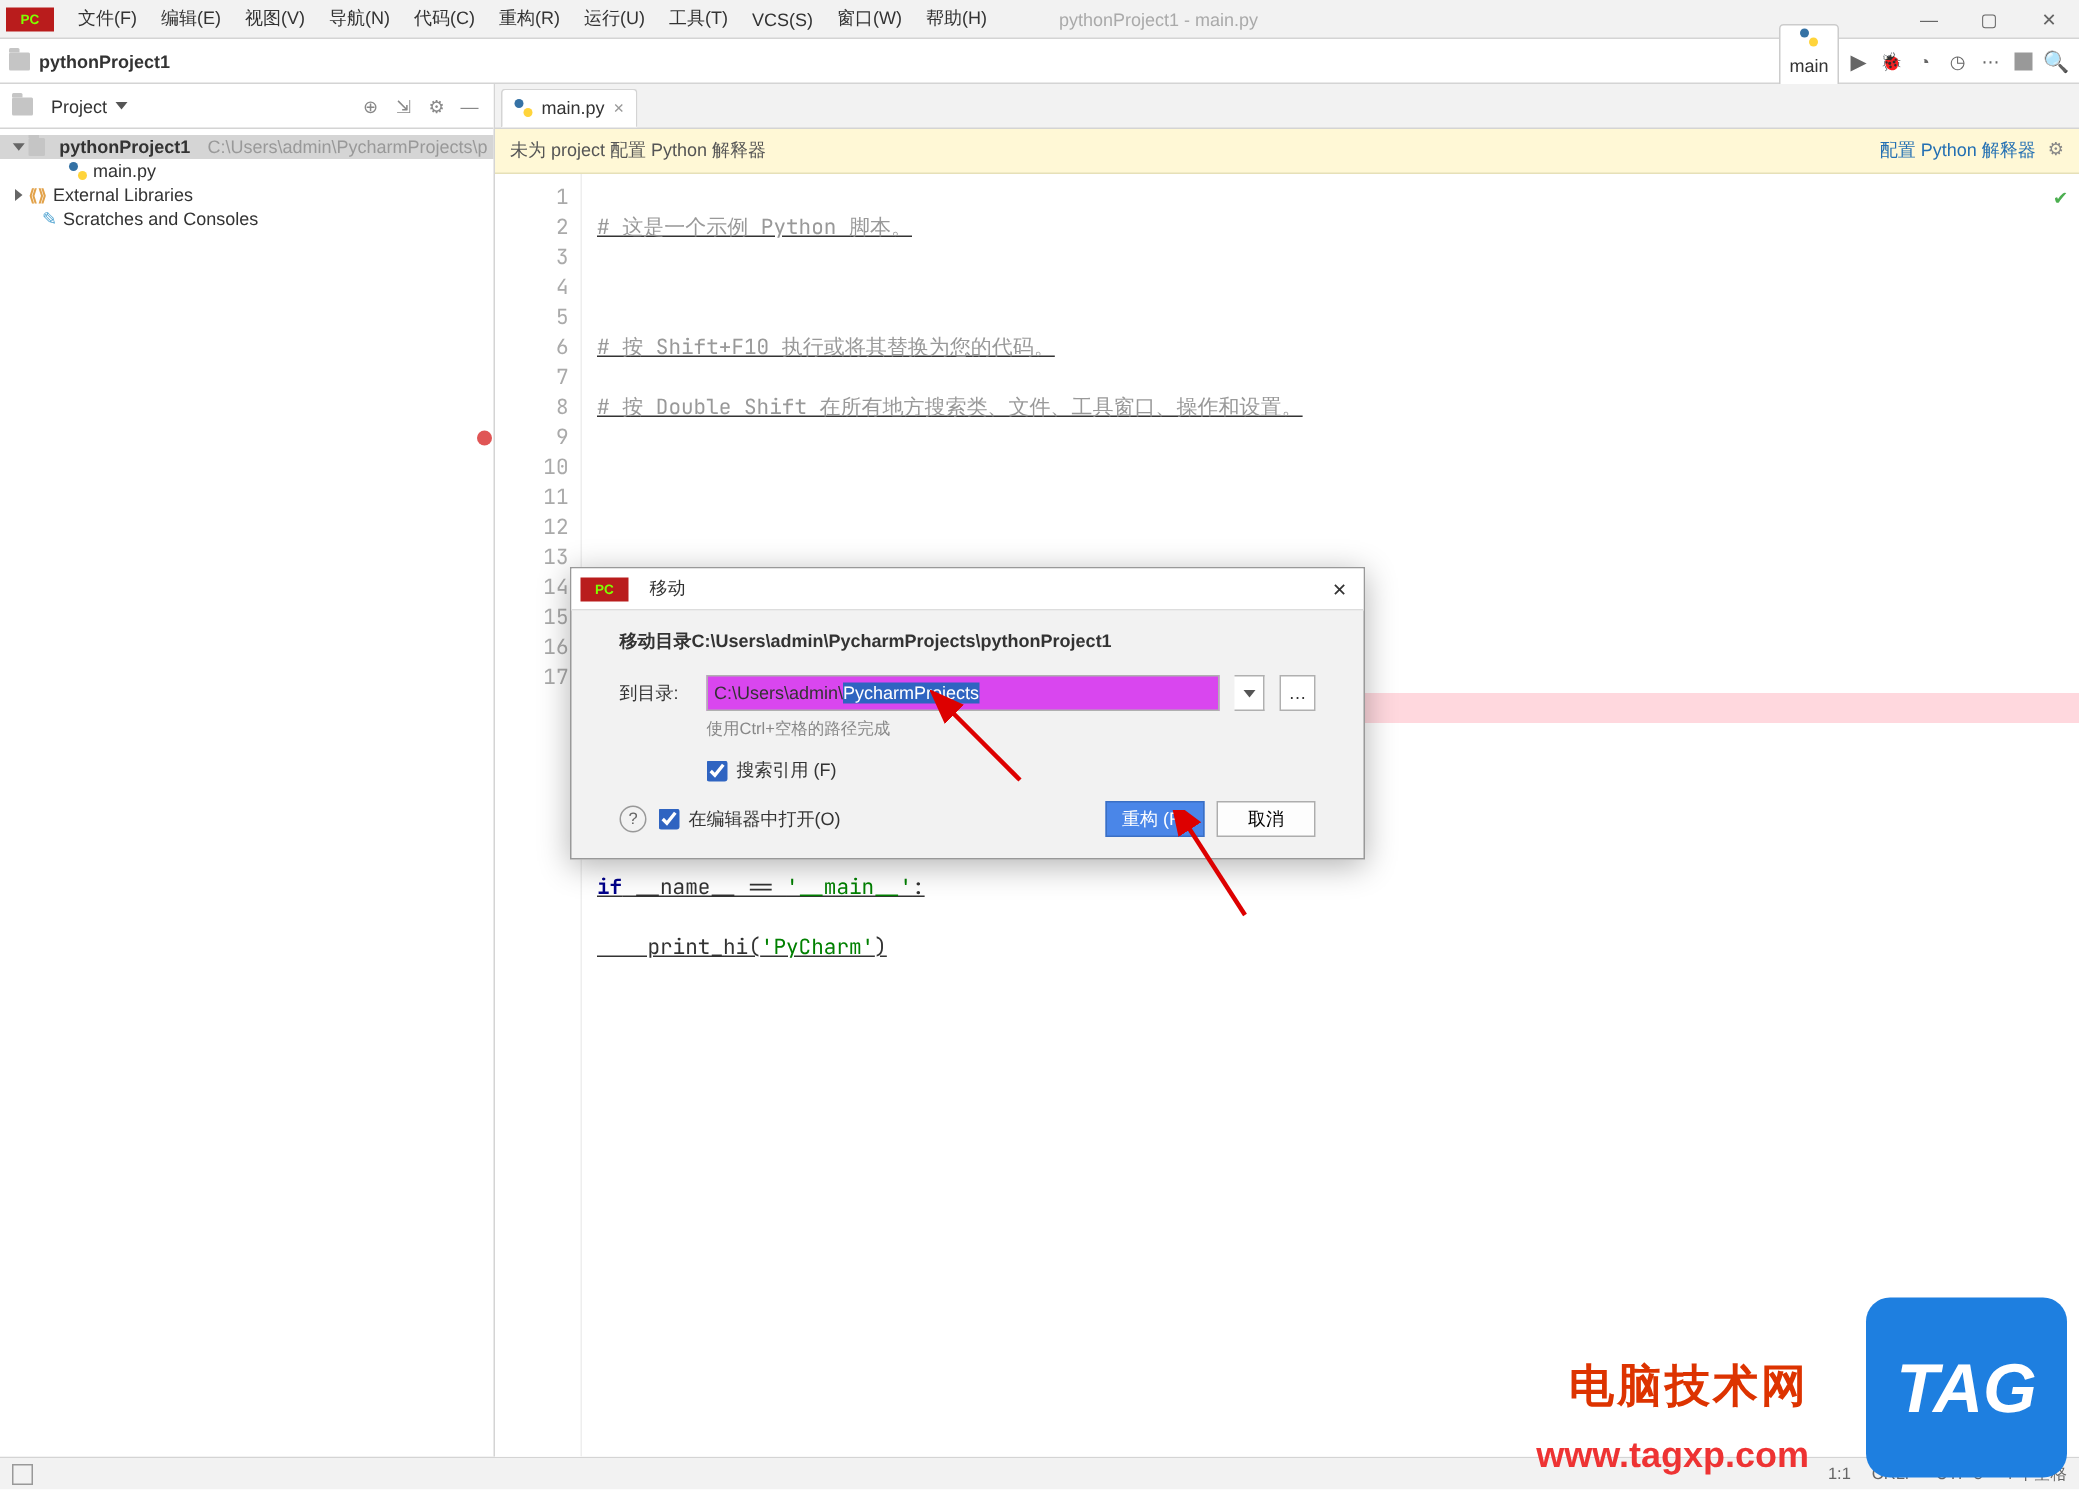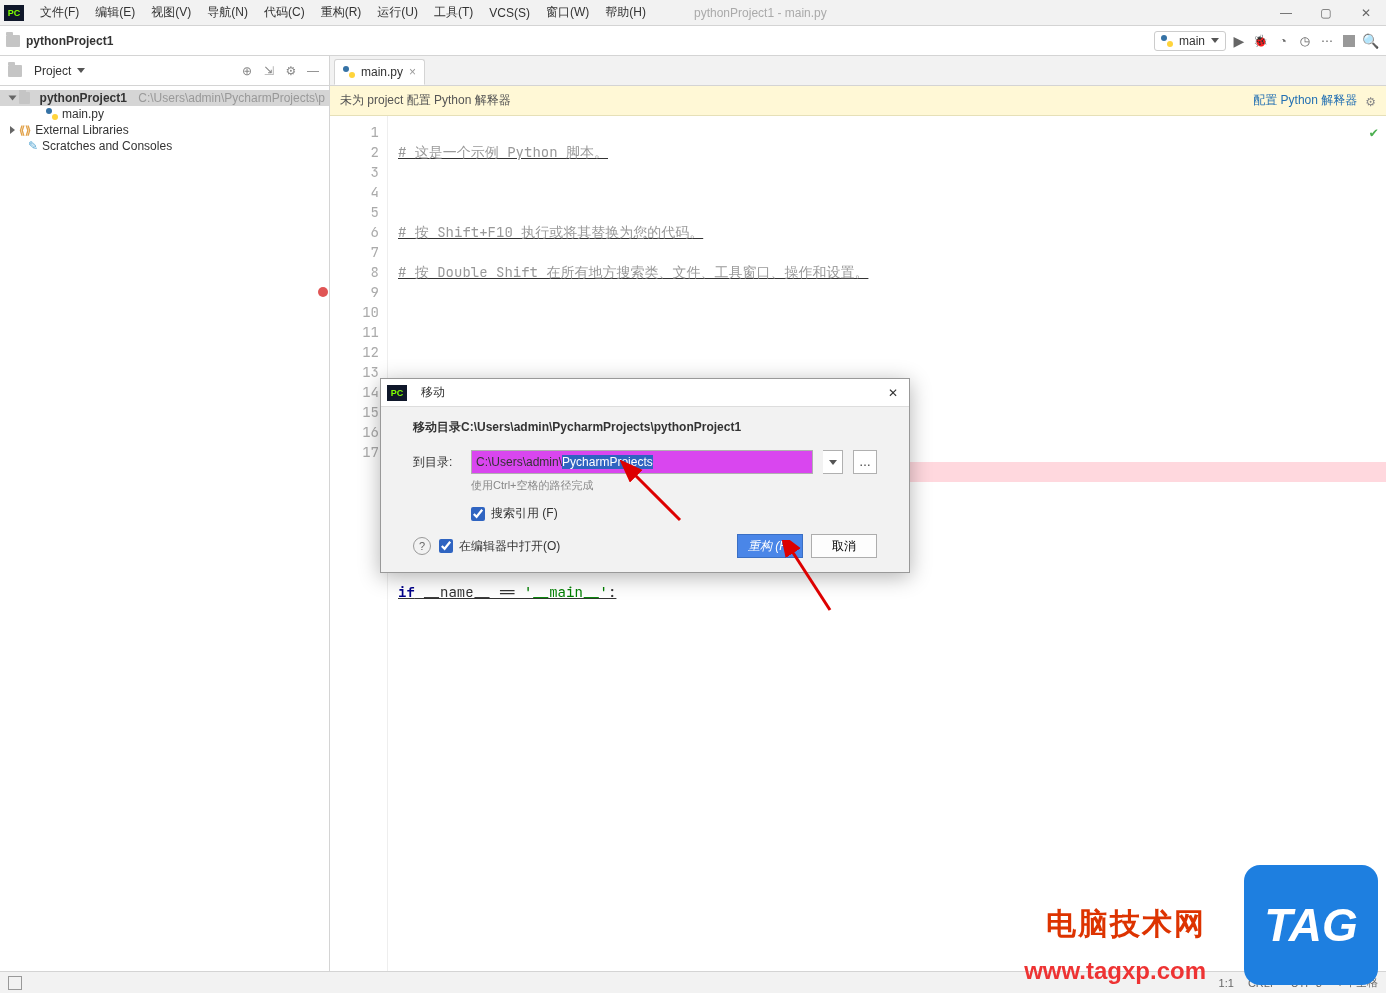--- a/index.html
+++ b/index.html
@@ -18,22 +18,22 @@
 .menubar {
   display: flex;
   align-items: center;
   height: 26px;
   background: #f2f2f2;
   border-bottom: 1px solid #d4d4d4;
   padding-left: 4px;
   gap: 0;
 }
 .app-icon {
-  width: 20px; height: 16px;
-  background: #0f172a;
+  width: 32px; height: 16px;
+  background: #b91c1c;
   color: #7fff00;
   font-size: 9px;
   font-weight: bold;
   display: inline-flex;
   align-items: center; justify-content: center;
   margin-right: 8px;
 }
 .menu-item { padding: 4px 8px; cursor: default; }
 .titlebar-text { margin-left: 40px; color: #aaa; }
 .win-controls { margin-left: auto; display: flex; }
@@ -47,21 +47,21 @@
   border-bottom: 1px solid #d4d4d4;
   background: #fff;
   padding: 0 6px;
 }
 .folder-icon { width:14px; height:12px; background:#c5c5c5; margin-right:6px; display:inline-block; border-radius:1px; position:relative; }
 .folder-icon::before{ content:""; position:absolute; top:-3px; left:0; width:7px; height:3px; background:#c5c5c5; border-radius:1px 1px 0 0;}
 .breadcrumb-bold { font-weight: bold; }
 .nav-right { margin-left:auto; display:flex; align-items:center; gap:4px; }
 .run-config {
   border:1px solid #ccc; border-radius:3px; padding:2px 6px;
-  display:flex; align-items:center; gap:6px; background:#fff;
+  display:flex; align-items:center; gap:6px; background:#fff;flex-direction:column;
 }
 .pylogo { width:12px; height:12px; display:inline-block; position:relative; }
 .pylogo::before{content:"";position:absolute;left:0;top:0;width:6px;height:6px;border-radius:50%;background:#3572A5;}
 .pylogo::after{content:"";position:absolute;right:0;bottom:0;width:6px;height:6px;border-radius:50%;background:#FFD43B;}
 .tri-down { border-left:4px solid transparent; border-right:4px solid transparent; border-top:5px solid #555; }
 .play-icon{ color:#4caf50; font-size:14px; }
 .bug-icon{ color:#4caf50; }
 .toolbar-icon{ width:18px; height:18px; display:flex;align-items:center;justify-content:center; color:#666; cursor:pointer; }
 .stop-icon{ width:12px; height:12px; background:#999; }
 .search-icon{ font-size:14px; }
@@ -82,21 +82,21 @@
 .caret.open{ transform:rotate(90deg);}
 .dim{ color:#999; }
 .lib-icon{ color:#e2a24a; font-weight:bold; font-size:11px;}
 .scratch-icon{ color:#4fa3d1; }
 
 
 .editor-panel{ flex:1; display:flex; flex-direction:column; background:#fff; min-width:0; }
 .tabbar{ height:30px; border-bottom:1px solid #d4d4d4; display:flex; align-items:flex-end; padding-left:4px; background:#f2f2f2;}
 .tab{ height:26px; border:1px solid #d4d4d4; border-bottom:1px solid #fff; background:#fff; display:flex; align-items:center; gap:6px; padding:0 8px; border-radius:3px 3px 0 0;}
 .tab .close{ color:#999; cursor:pointer;}
-.banner{ background:#fff8d6; color:#555; padding:6px 10px; display:flex; align-items:flex-end; gap:8px; border-bottom:1px solid #e6e0b8;}
+.banner{ background:#fff8d6; color:#555; padding:6px 10px; display:flex; align-items:flex-start; gap:8px; border-bottom:1px solid #e6e0b8;}
 .banner .spacer{flex:1;}
 .banner a{ color:#2470b3; cursor:pointer;}
 .gear{ color:#888; }
 
 .code-wrap{ flex:1; display:flex; font-family:"JetBrains Mono","Consolas",monospace; font-size:14px; line-height:20px; position:relative; background:#fff;}
 .gutter{ width:58px; text-align:right; color:#aaa; padding:6px 8px 0 0; user-select:none; background:#fff; border-right:1px solid #eee;}
 .gutter .ln{ height:20px; position:relative;}
 .breakpoint::after{ content:""; position:absolute; left:-12px; top:5px; width:10px;height:10px;border-radius:50%; background:#e05555;}
 .codelines{ flex:1; padding:6px 0 0 10px; white-space:pre; overflow:hidden;}
 .cl{ height:20px;text-decoration:underline; }
@@ -126,21 +126,21 @@
 .path-input .sel{ background:#2f64c1; color:#fff; }
 .dropdown-btn{ width:20px;height:24px;border:1px solid #b0b0b0;border-left:none;display:flex;align-items:center;justify-content:center;background:#fff;}
 .browse-btn{ width:24px;height:24px;border:1px solid #b0b0b0;background:#fff;display:flex;align-items:center;justify-content:center;}
 .hint{ color:#888; font-size:11px; margin:4px 0 12px 58px;}
 .chk{ display:flex; align-items:center; gap:6px; margin-left:58px; margin-bottom:10px; font-size:12px; }
 .chk input{ accent-color:#2f64c1; width:14px;height:14px;}
 .dlg-footer{ display:flex; align-items:center; gap:8px; margin-top:12px;}
 .help-ico{ width:18px;height:18px;border:1px solid #999;border-radius:50%;display:flex;align-items:center;justify-content:center;font-size:11px;color:#666;}
 .dlg-footer .grow{flex:1;}
 .btn{ min-width:66px; height:24px; border:1px solid #adadad; background:#fdfdfd; font-size:12px; cursor:pointer; }
-.btn.primary{ background:#4a86e8; border-color:#3a6fc4; color:#fff;font-style:italic; }
+.btn.primary{ background:#4a86e8; border-color:#3a6fc4; color:#fff; }
 
 
 .arrow{ position:absolute; pointer-events:none; }
 
 
 .watermark1{ position:absolute; right:180px; bottom:48px; color:#d30; font-size:30px; font-weight:bold; letter-spacing:2px;}
 .watermark-url{ position:absolute; right:180px; bottom:8px; color:#e33; font-size:24px; font-weight:bold;}
 .tag-badge{ position:absolute; right:8px; bottom:8px; width:134px; height:120px; background:#1e7fe0; border-radius:16px; color:#fff; font-size:46px; font-weight:800; display:flex; align-items:center; justify-content:center; font-style:italic;}
 </style>
 </head>
@@ -268,20 +268,21 @@
 <div class="cl"><span class="cmt"># 按 Shift+F10 执行或将其替换为您的代码。</span></div>
 <div class="cl"><span class="cmt"># 按 Double Shift 在所有地方搜索类、文件、工具窗口、操作和设置。</span></div>
 <div class="cl"></div>
 <div class="cl"></div>
 <div class="cl"><span class="kw">def</span><span class="fn"> print_hi</span><span>(name):</span></div>
 <div class="cl"><span class="cmt">    # 在下面的代码行中使用断点来调试脚本。</span></div>
 <div class="cl bp"><span>    print(</span><span class="str">f'Hi, {</span><span>name</span><span class="str">}'</span><span>)  </span><span class="cmt"># 按 Ctrl+F8 切换断点。</span></div>
 <div class="cl"></div>
 <div class="cl"></div>
 <div class="cl"><span class="kw">if</span><span> __name__ == </span><span class="str">'__main__'</span><span>:</span></div>
+<div class="cl"><span>    print_hi(</span><span class="str">'PyCharm'</span><span>)</span></div>
 <div class="cl"></div>
 <div class="cl"></div>
 <div class="cl"></div>
       </div>
     </div>
   </div>
 </div>
 
 <div class="statusbar">
   <span class="sb-icon"></span>

